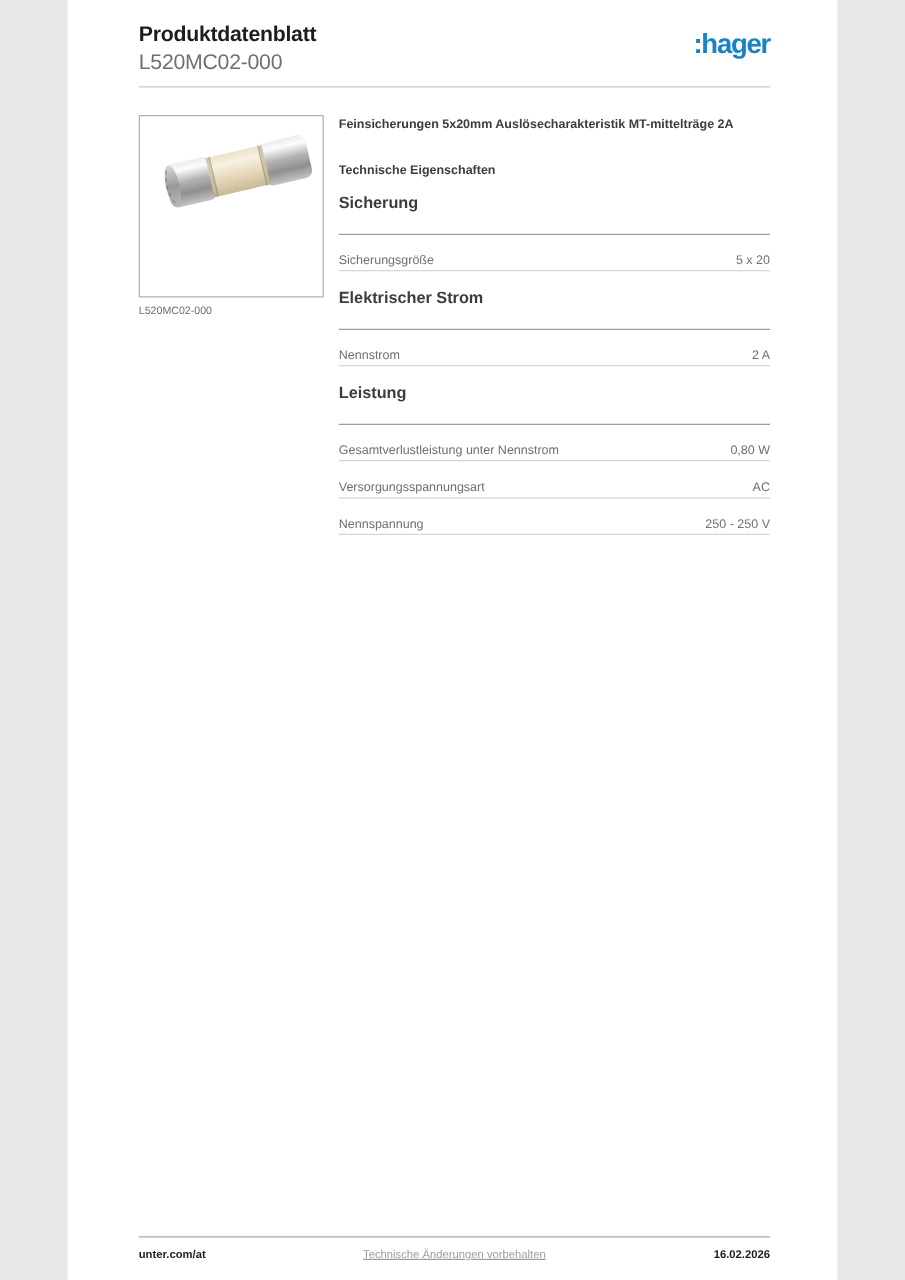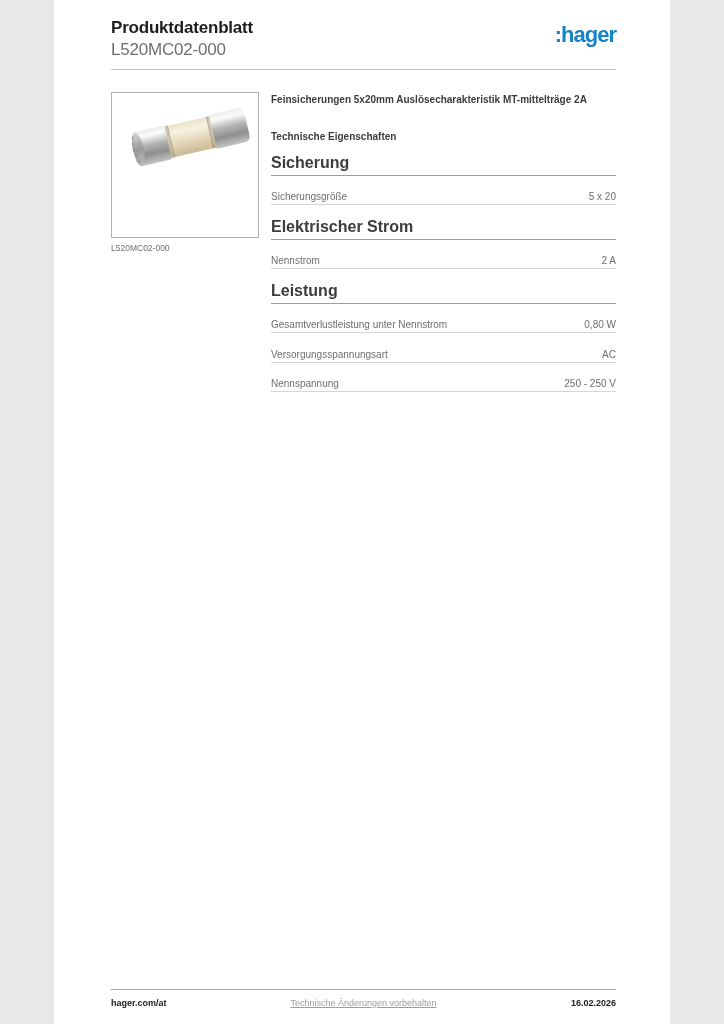--- a/index.html
+++ b/index.html
@@ -45,22 +45,22 @@
     font-size:10px; font-weight:bold; color:#3c3c3b;
     white-space:nowrap; margin-bottom:26px;
   }
   .specs-heading {
     font-size:10px; font-weight:bold; color:#3c3c3b;
     margin-bottom:12px;
   }
   
   .section { margin-bottom:13px; }
   .section-title {
-    font-size:16px; font-weight:bold; color:#3c3c3b;
-    padding-bottom:3px;
+    font-size:13px; font-weight:bold; color:#3c3c3b;
+    padding-bottom:18px;
     border-bottom:1px solid #9d9d9c;
   }
   .spec-row {
     display:flex; justify-content:space-between; align-items:baseline;
     font-size:10px; color:#706f6f;
     padding:3px 0 2px 0;
     border-bottom:1px solid #d6d6d6;
     margin-top:12px;
   }
   .spec-label { text-align:left; }
@@ -186,17 +186,17 @@
           <span class="spec-label">Nennspannung</span>
           <span class="spec-value">250 - 250 V</span>
         </div>
       </div>
     </div>
   </div>
 
   <div class="footer-rule"></div>
   <div class="footer">
     <span class="footer-notice">Technische Änderungen vorbehalten</span>
-    <span class="footer-site">hager.com/at</span>
+    <span class="footer-site">unter.com/at</span>
     <span class="footer-date">16.02.2026</span>
   </div>
 
 </div>
 
 </body></html>

